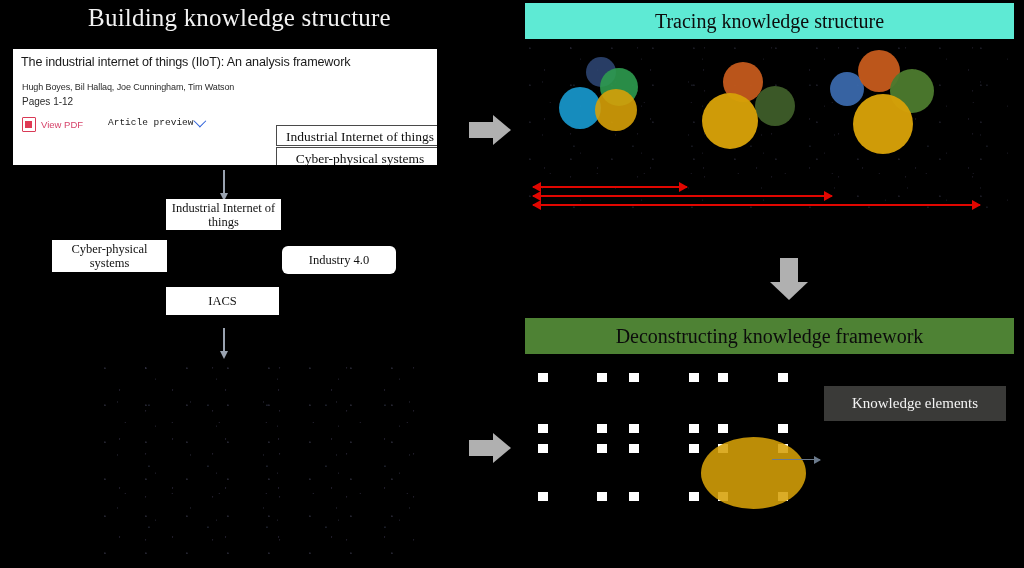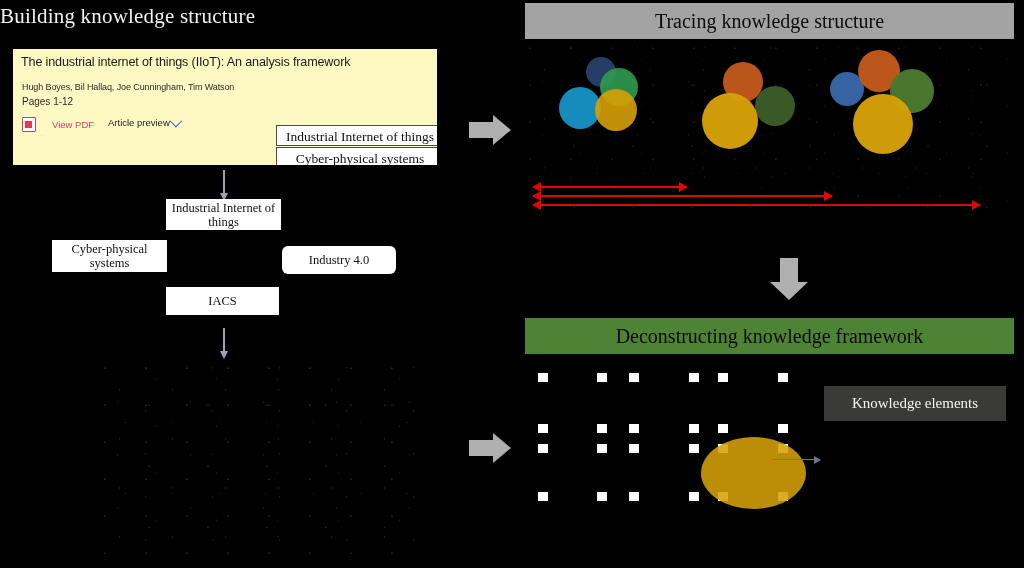--- a/index.html
+++ b/index.html
@@ -29,29 +29,30 @@
       radial-gradient(circle at 83% 74%, rgba(100,110,150,.5) 0 .6px, transparent 1px),
       radial-gradient(circle at 54% 88%, rgba(120,115,160,.45) 0 .6px, transparent 1px),
       radial-gradient(circle at 24% 79%, rgba(105,105,145,.4) 0 .6px, transparent 1px),
       radial-gradient(circle at 91% 41%, rgba(115,110,155,.4) 0 .6px, transparent 1px);
     background-size: 41px 37px, 53px 49px, 67px 43px, 59px 61px, 47px 71px, 73px 53px, 61px 47px;
   }
 
   
   .left-title {
     left: 0; top: 4px; width: 455px;
-    text-align: left;
+    text-align: center;
     color: #f2f2f2;
-    font-size: 21px;
+    font-size: 25px;
     letter-spacing: .2px;
+    padding-left: 12px;
   }
 
   .paper-card {
     left: 13px; top: 49px; width: 424px; height: 116px;
-    background: #fef9c3;
+    background: #ffffff;
     overflow: hidden;
   }
   .paper-title {
     position: absolute;
     left: 8px; top: 6px; width: 360px;
     font-family: "Liberation Sans", sans-serif;
     font-size: 12.6px;
     color: #1a1a1a;
     letter-spacing: -.15px;
   }
@@ -63,21 +64,21 @@
     color: #2b2b2b;
     letter-spacing: -.1px;
   }
   .paper-pages {
     position: absolute;
     left: 9px; top: 47px;
     font-family: "Liberation Sans", sans-serif;
     font-size: 10px;
     color: #2b2b2b;
   }
-  .pdf-row { position: absolute; left: 9px; top: 68px; display: flex; align-items: center; gap: 11px; }
+  .pdf-row { position: absolute; left: 9px; top: 68px; display: flex; align-items: center; }
   .pdf-icon {
     width: 12px; height: 13px;
     background: #ffffff;
     border: 1px solid #d93a56;
     border-radius: 1px;
     position: relative;
     margin-right: 5px;
   }
   .pdf-icon::after {
     content: "";
@@ -85,21 +86,21 @@
     width: 7px; height: 7px;
     background: #e03a54;
   }
   .view-pdf {
     font-family: "Liberation Sans", sans-serif;
     font-size: 9.5px;
     color: #d6436a;
   }
   .article-preview {
     position: absolute; left: 95px; top: 68px;
-    font-family: Liberation Sans, sans-serif;
+    font-family: Liberation Mono, monospace;
     font-size: 9.5px;
     color: #222;
     display: flex; align-items: center; 
   }
   .chev {
     width: 8px; height: 8px;
     border-right: 1.4px solid #2b5fd9;
     border-bottom: 1.4px solid #2b5fd9;
     transform: rotate(45deg) translateY(-2px);
   }
@@ -176,21 +177,21 @@
 
   
   .band {
     position: absolute;
     height: 36px;
     line-height: 36px;
     text-align: center;
     font-size: 20px;
     color: #0c0c0c;
   }
-  #band-tracing { left: 525px; top: 3px; width: 489px; background: #a3a3a3; }
+  #band-tracing { left: 525px; top: 3px; width: 489px; background: #5eead4; }
   #band-decon   { left: 525px; top: 318px; width: 489px; background: #4E8234; }
 
   .bubble { position: absolute; border-radius: 50%; }
 
   .red-arrow { position: absolute; height: 1.6px; background: #e10600; }
   .red-arrow::before {
     content: "";
     position: absolute; left: -1px; top: 50%;
     transform: translateY(-50%);
     border-top: 5px solid transparent;

